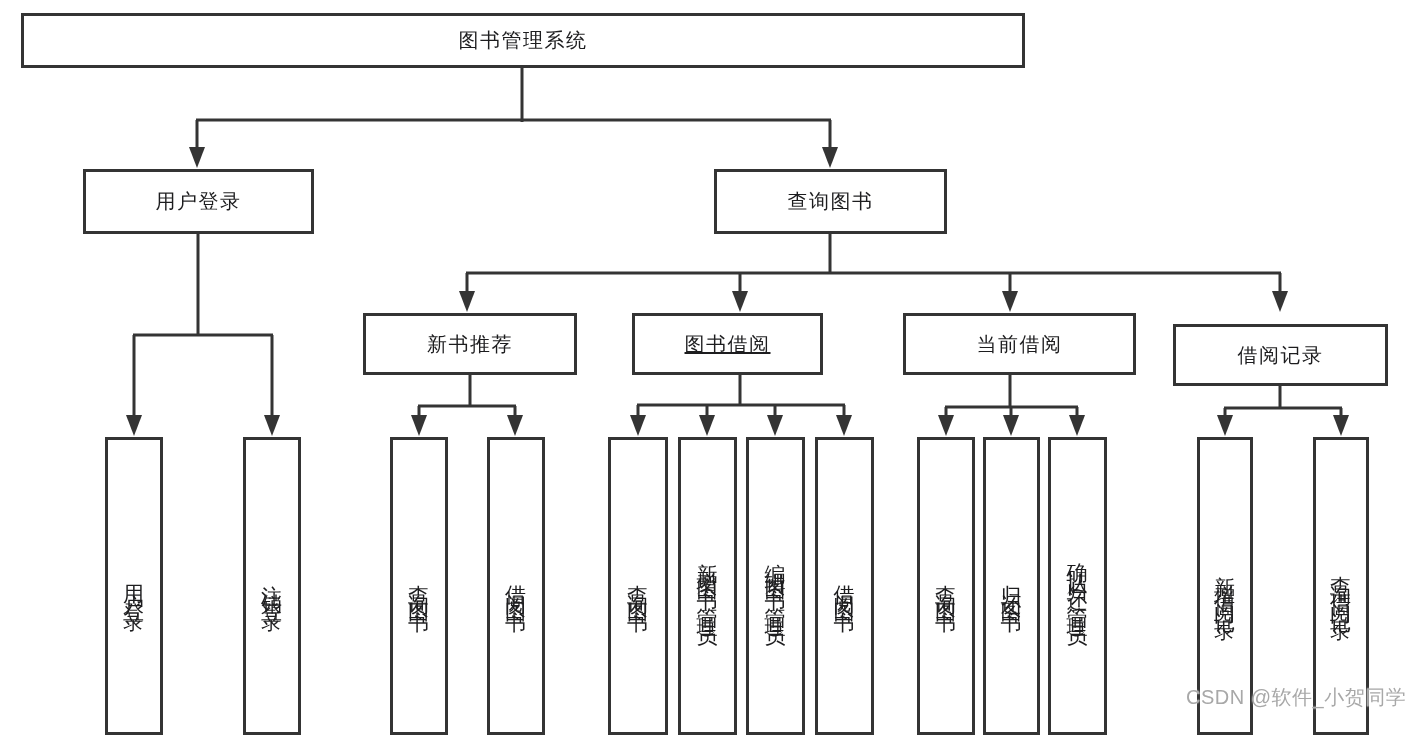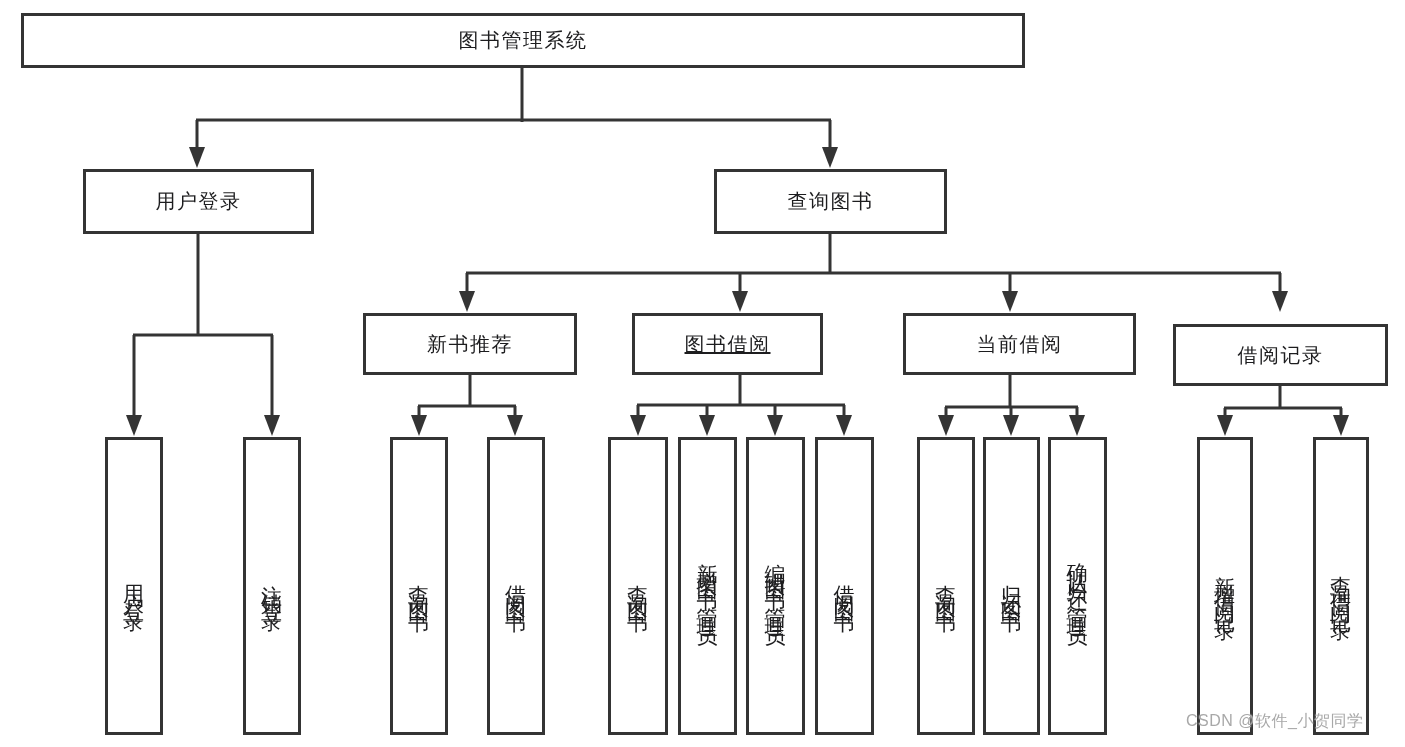--- a/index.html
+++ b/index.html
@@ -16,22 +16,22 @@
     display:flex; align-items:center; justify-content:center;
     color:#1d1d1f;
   }
   .hnode { font-size:20px; letter-spacing:1.5px; }
   .vnode {
     writing-mode:vertical-rl; text-orientation:mixed;
     font-size:21px; letter-spacing:9px; line-height:1;
     top:437px; height:298px;
   }
   .watermark {
-    position:absolute; left:1186px; top:711px;
-    font-size:16px; color:#a8a8a8; letter-spacing:0.5px;
+    position:absolute; left:1186px; top:684px;
+    font-size:20px; color:#a8a8a8; letter-spacing:0.5px;
     z-index:5; white-space:nowrap;
     text-shadow:0 0 2px #ffffff;
   }
 </style>
 </head>
 <body>
 
 <div class="canvas">
 
   <svg class="connectors" width="1405" height="747" viewBox="0 0 1405 747">

